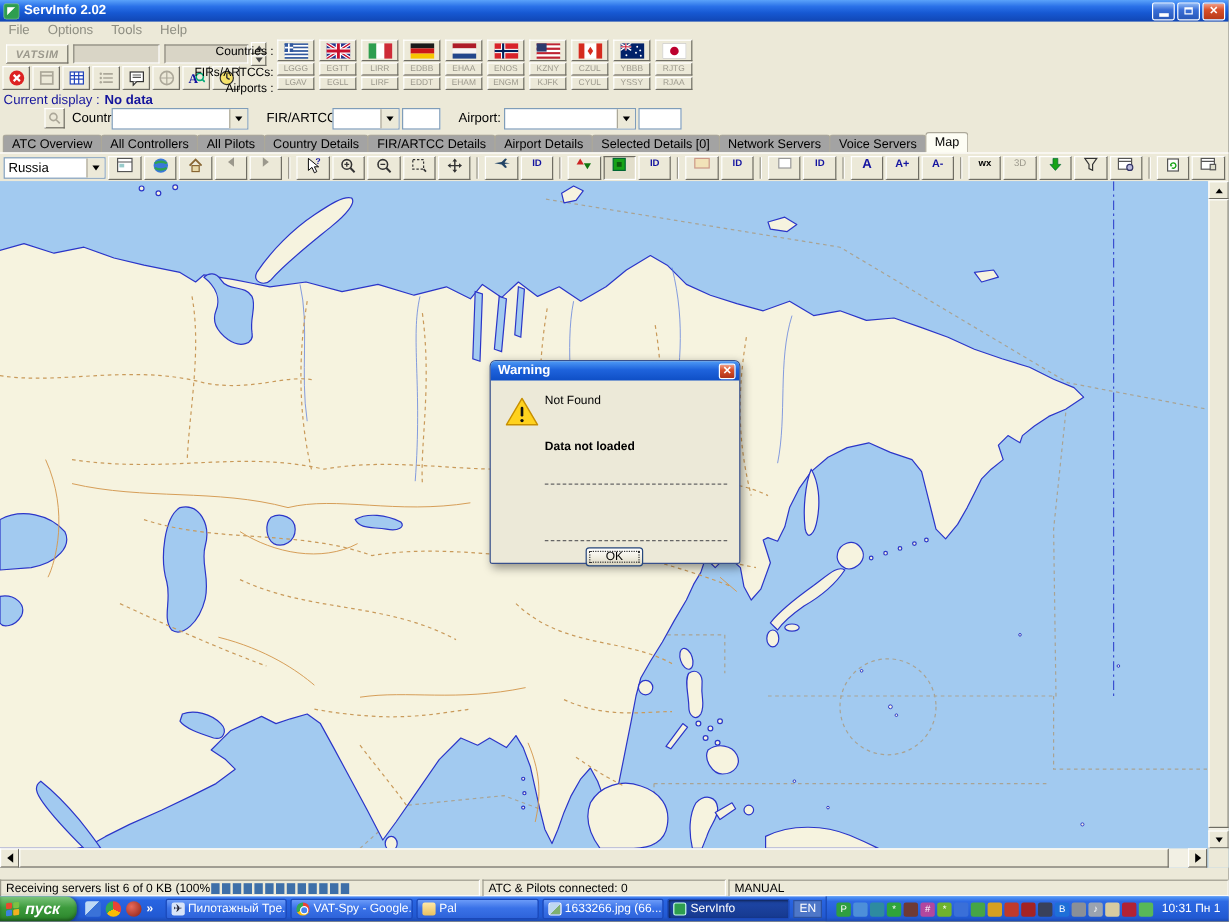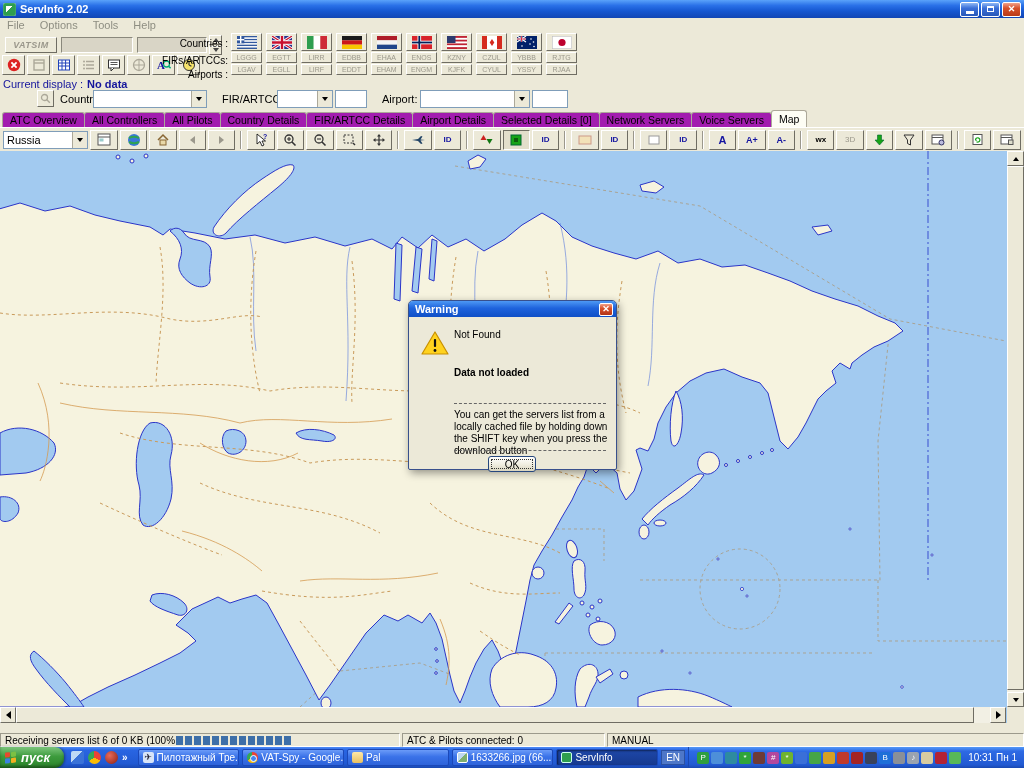--- a/index.html
+++ b/index.html
@@ -59,27 +59,27 @@
   .fr-lbl{position:absolute;top:5px;font-size:11px;}
   .combo{position:absolute;top:2px;height:18px;background:#fff;border:1px solid #7F9DB9;display:flex;align-items:center;}
   .combo .cval{flex:1;padding-left:3px;font-size:11px;}
   .combo .carr{width:15px;height:100%;background:#ECE9D8;border-left:1px solid #ACA899;display:flex;align-items:center;justify-content:center;}
   .combo .carr .tri-down{border-top-color:#000;}
   .tinput{position:absolute;top:2px;height:18px;background:#fff;border:1px solid #7F9DB9;}
 
   
   .tabsrow{position:absolute;left:2px;top:110px;width:1020px;height:17px;display:flex;align-items:flex-end;}
   .tab{height:15px;padding:0 7px;display:flex;align-items:center;font-size:10.5px;white-space:nowrap;
-    border:1px solid #ACA899;border-bottom:none;border-radius:3px 3px 0 0;background:#a21caf;margin-right:-1px;color:#000;}
+    border:1px solid #ACA899;border-bottom:none;border-radius:3px 3px 0 0;background:#a3a3a3;margin-right:-1px;color:#000;}
   .tab.active{height:17px;background:#FDFDF4;position:relative;z-index:2;font-weight:normal;}
 
   
   .maptoolbar{position:absolute;left:0;top:127px;width:1024px;height:24px;display:flex;align-items:center;
     gap:2px;padding:0 3px;border-top:1px solid #FFFFFF;background:#ECE9D8;}
-  .mtb{width:44px;height:20px;display:flex;align-items:center;justify-content:center;font-size:9px;}
+  .mtb{width:44px;height:20px;display:flex;align-items:flex-start;justify-content:center;font-size:9px;}
   .mtb.pressed{border-color:#6F6D63 #FFFFFF #FFFFFF #6F6D63;background:#E2DECB;}
   .mtb .idtxt{color:#1414A0;font-weight:bold;font-size:8px;}
   .mtb.disabled{color:#9B988C;}
   .vsep{width:2px;height:18px;border-left:1px solid #9B988C;border-right:1px solid #fff;margin:0 3px;}
 
   
   .mapwrap{position:absolute;left:0;top:151px;width:1024px;height:572px;background:#A2CAF0;}
   .mapsvg{position:absolute;left:0;top:0;}
   .vscroll{position:absolute;right:0;top:0;width:17px;height:556px;background:#F2F0E4;}
   .hscroll{position:absolute;left:0;bottom:0;width:1006px;height:16px;background:#F2F0E4;}
@@ -745,21 +745,20 @@
     </div>
     <div class="dlg-body">
       <svg class="dlg-icon" width="28" height="25" viewBox="0 0 28 25">
         <path d="M14 1 L27 23 L1 23 Z" fill="#FFD21E" stroke="#C89000" stroke-width="1.2" stroke-linejoin="round"></path>
         <rect x="12.9" y="8" width="2.2" height="8" rx="1" fill="#111"></rect>
         <circle cx="14" cy="19.5" r="1.4" fill="#111"></circle>
       </svg>
       <span class="dlg-line" style="top:12px;">Not Found</span>
       <span class="dlg-line" style="top:50px;font-weight:bold;">Data not loaded</span>
       <span class="dashsep" style="top:86px;"></span>
-      <span class="dlg-hint">You can get the servers list from a locally cached file by holding down the SHIFT key when you press the download button</span>
       <span class="dashsep" style="top:133px;"></span>
       <span class="okbtn">OK</span>
     </div>
   </div>
 
   <div class="statusbar">
     <div class="scell sc1">
       <span>Receiving servers list 6 of 0 KB (100%</span>
       <span class="segs" id="progsegs">
           <span class="seg"></span>

